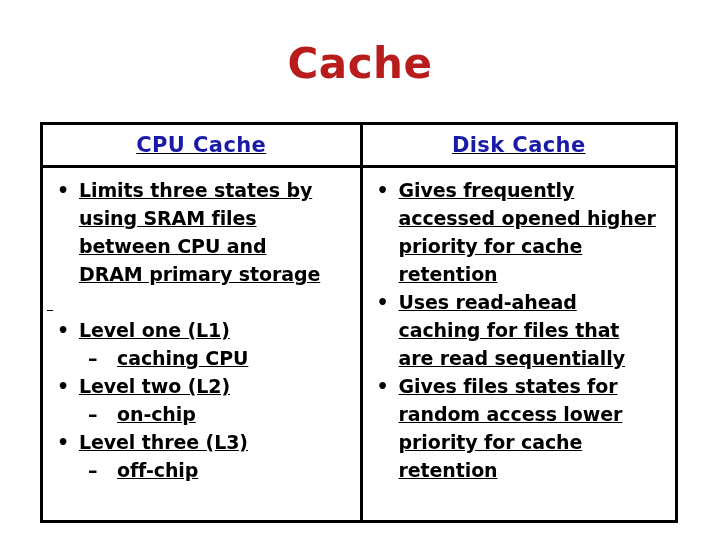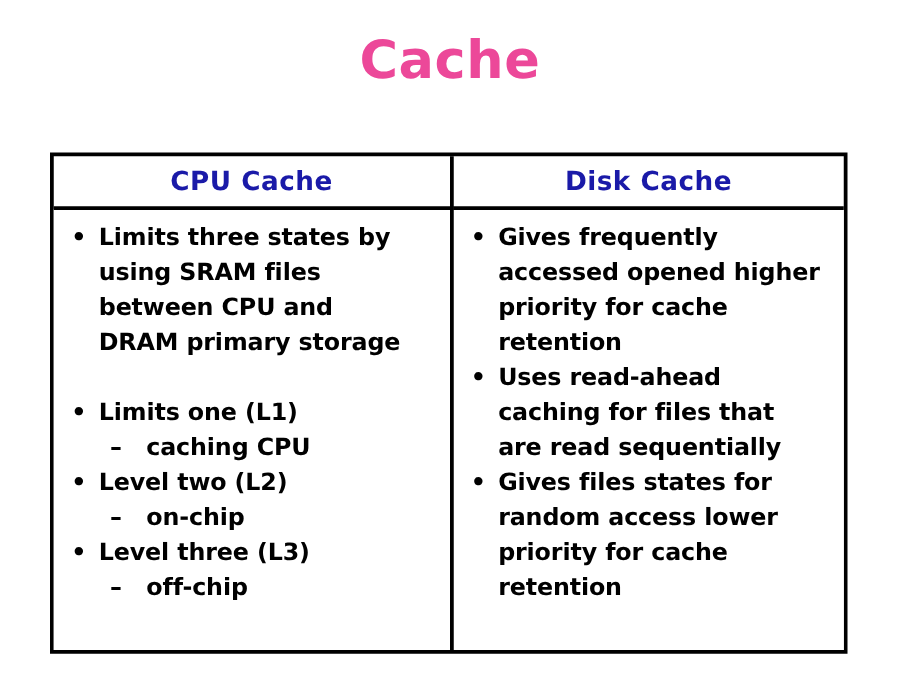--- a/index.html
+++ b/index.html
@@ -12,43 +12,44 @@
     background: #ffffff;
     font-family: "DejaVu Sans", sans-serif;
     overflow: hidden;
     position: relative;
   }
 
   
   .slide-title {
     position: absolute;
     left: 0;
-    top: 24px;
+    top: 40px;
     width: 720px;
     text-align: center;
     font-family: "DejaVu Sans", sans-serif;
     font-size: 42px;
     font-weight: bold;
     line-height: 48px;
-    color: #ec4899;
+    color: #b91c1c;
     letter-spacing: 0.5px;
     white-space: nowrap;
   }
 
   
   .cmp-table {
     position: absolute;
     left: 40px;
     top: 122px;
     width: 638px;
     height: 401px;
     box-sizing: border-box;
     border: 3px solid #000000;
     border-collapse: collapse;
     background: #ffffff;
+    text-decoration: underline;
   }
 
   .table-grid {
     width: 100%;
     height: 100%;
     border-collapse: collapse;
     table-layout: fixed;
   }
 
   .table-grid col.col-left  { width: 318px; }
@@ -139,21 +140,21 @@
         </td>
         <td class="hdr-cell">
           <span class="hdr-text">Disk Cache</span>
         </td>
       </tr>
       <tr>
         <td class="body-cell left-cell">
           <ul class="bullet-list" id="left-list">
               <li class="bullet-item"><span class="marker">•</span><span><span>Limits three states by</span><br><span>using SRAM files</span><br><span>between CPU and</span><br><span>DRAM primary storage</span></span></li>
               <li class="spacer-line">&nbsp;</li>
-              <li class="bullet-item"><span class="marker">•</span><span><span>Limits one (L1)</span></span></li>
+              <li class="bullet-item"><span class="marker">•</span><span><span>Level one (L1)</span></span></li>
               <li class="bullet-item sub-item"><span class="marker">–</span><span><span>caching CPU</span></span></li>
               <li class="bullet-item"><span class="marker">•</span><span><span>Level two (L2)</span></span></li>
               <li class="bullet-item sub-item"><span class="marker">–</span><span><span>on-chip</span></span></li>
               <li class="bullet-item"><span class="marker">•</span><span><span>Level three (L3)</span></span></li>
               <li class="bullet-item sub-item"><span class="marker">–</span><span><span>off-chip</span></span></li>
             </ul>
         </td>
         <td class="body-cell">
           <ul class="bullet-list" id="right-list">
               <li class="bullet-item"><span class="marker">•</span><span><span>Gives frequently</span><br><span>accessed opened higher</span><br><span>priority for cache</span><br><span>retention</span></span></li>

